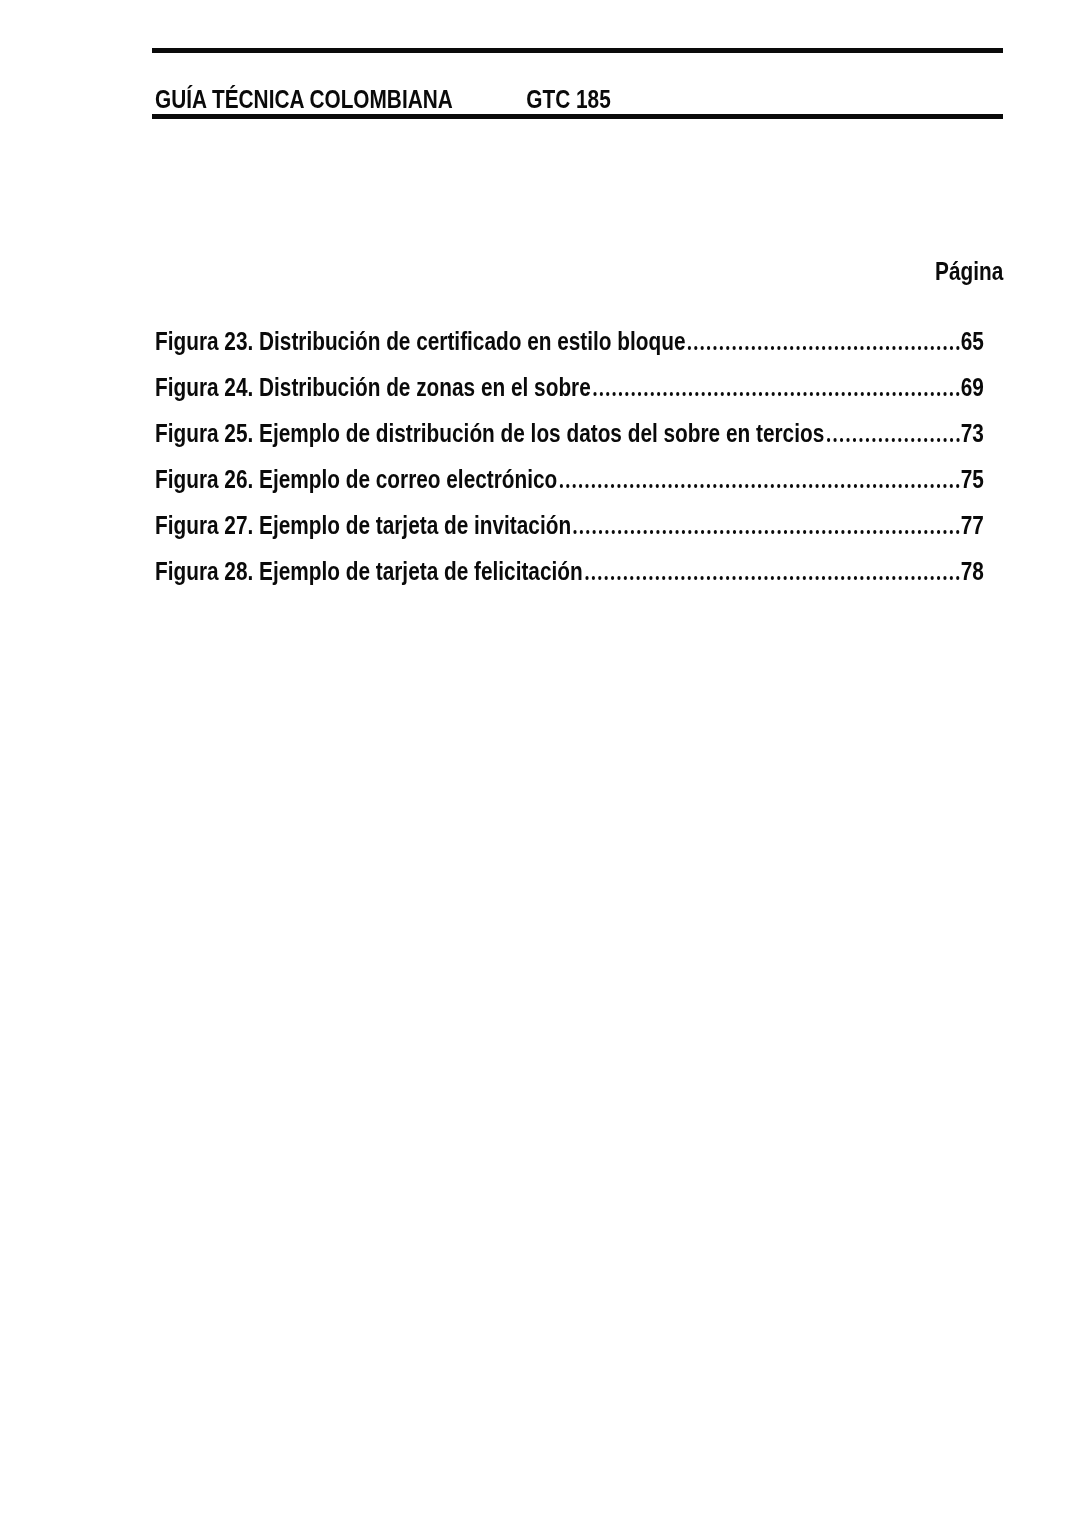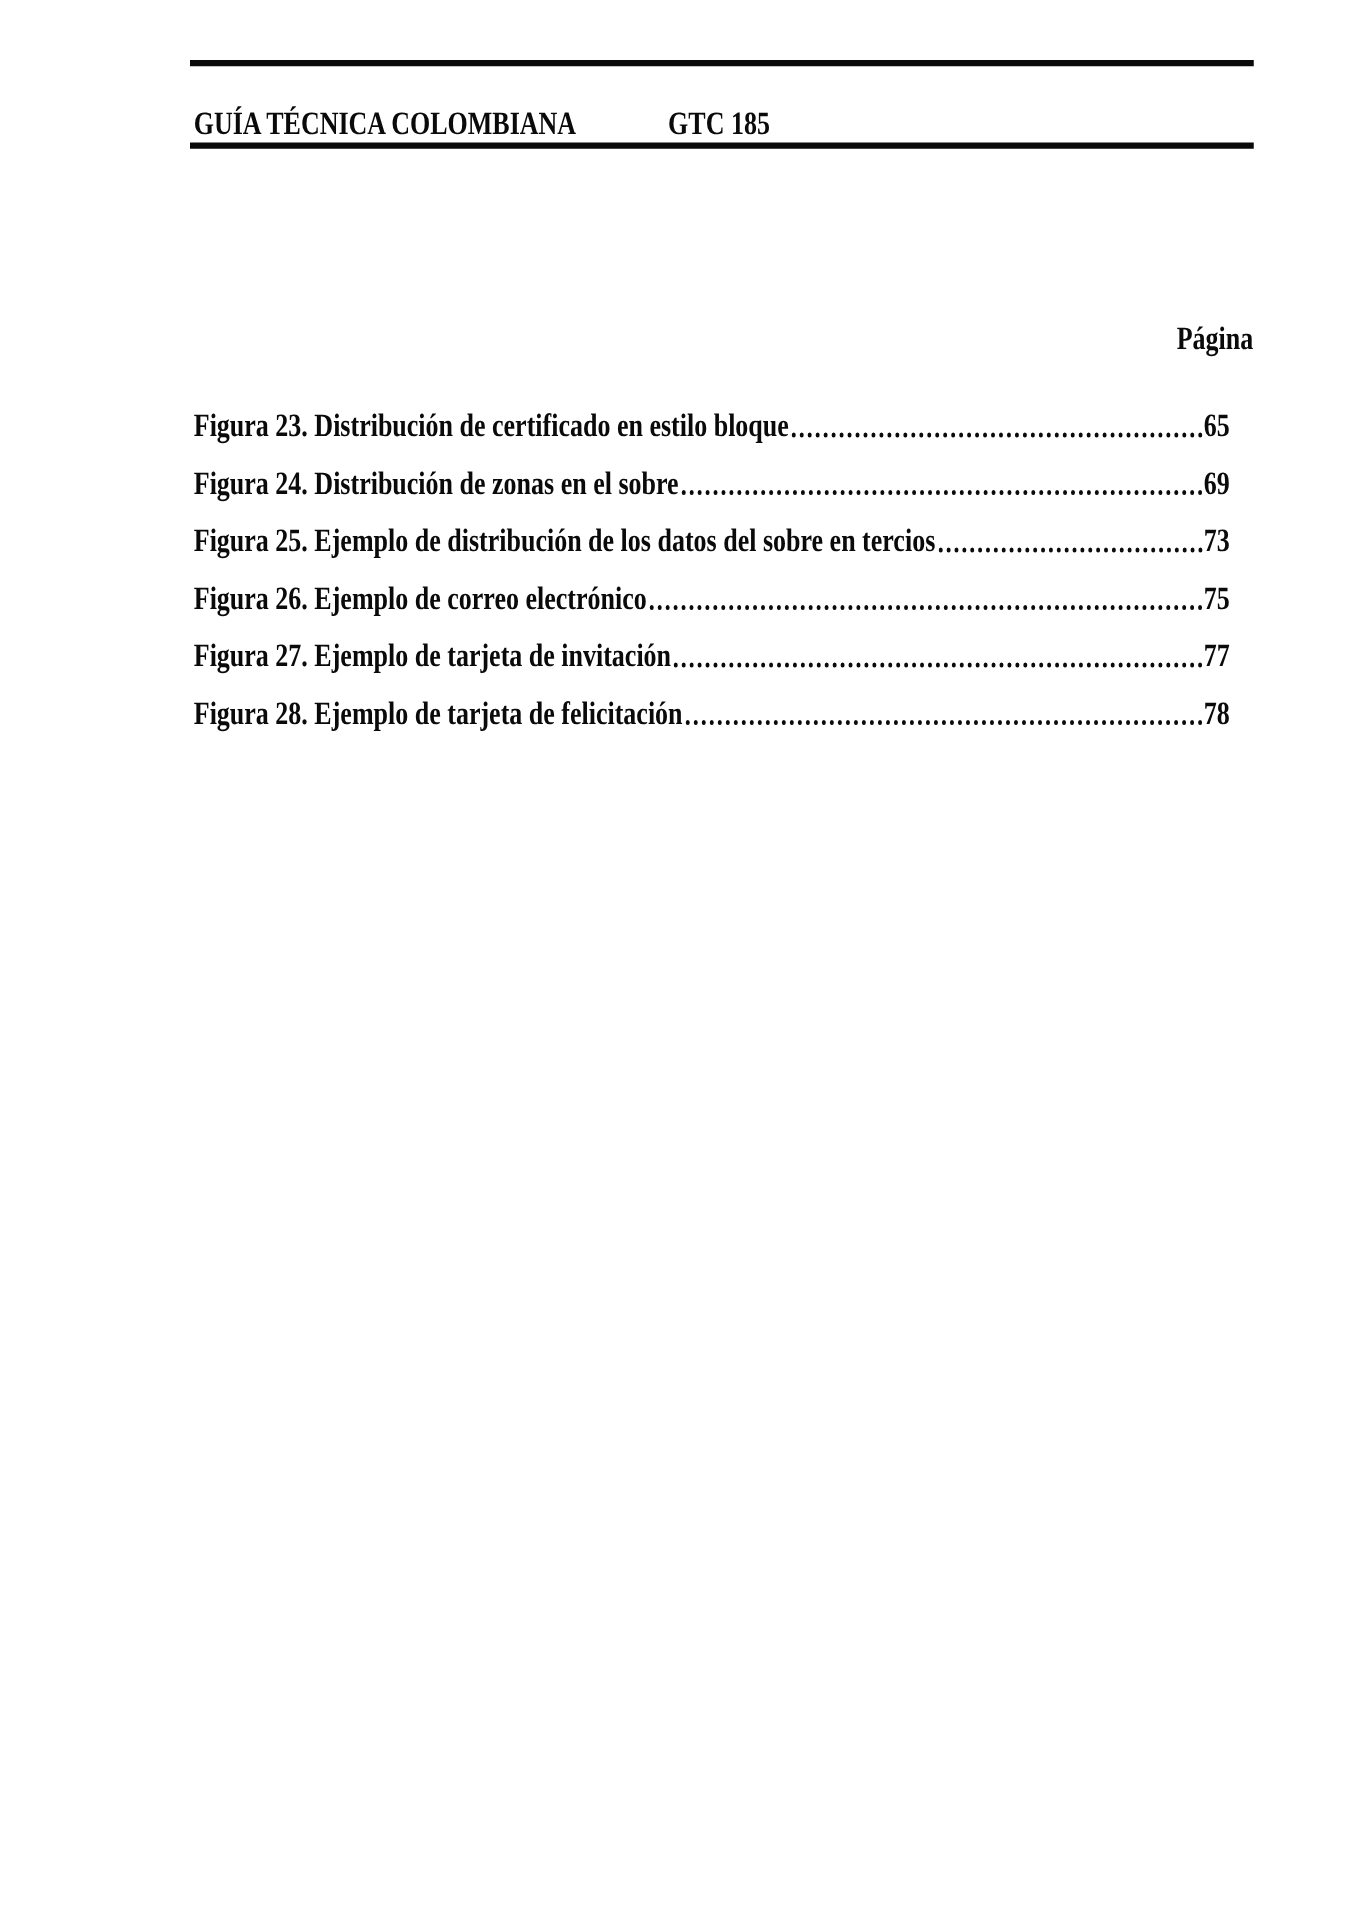--- a/index.html
+++ b/index.html
@@ -6,21 +6,21 @@
   body {
     width: 1080px;
     height: 1527px;
     background: #ffffff;
     position: relative;
     overflow: hidden;
     font-family: "Liberation Sans", "DejaVu Sans", sans-serif;
     font-weight: 700;
     color: #0a0a0a;
   }
-  .page { position: absolute; inset: 0; font-family: Liberation Serif, serif; }
+  .page { position: absolute; inset: 0; }
 
   
   .rule {
     position: absolute;
     left: 152px;
     width: 851px;
     height: 5px;
     background: #0a0a0a;
   }
   .rule-top    { top: 48px; }

